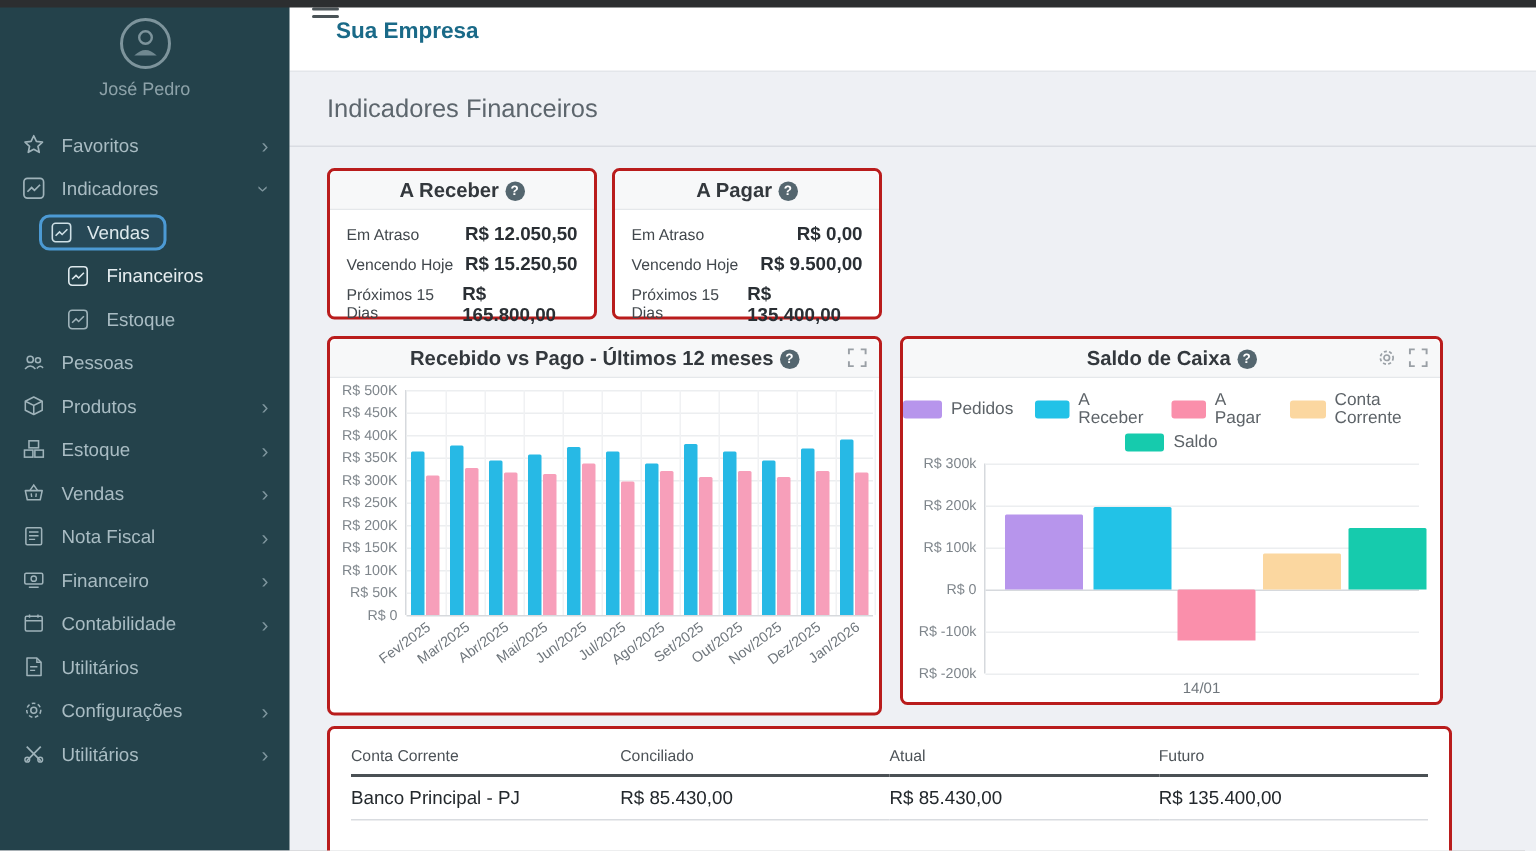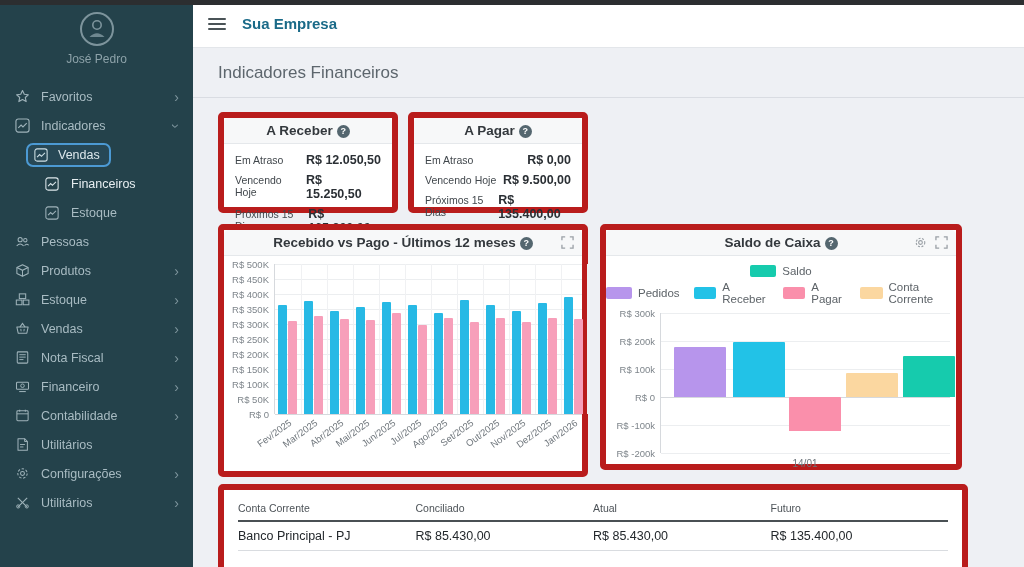--- a/index.html
+++ b/index.html
@@ -23,29 +23,29 @@
   .submenu .menu-item { padding-left:44px; }
   .submenu .mi-label { color:#a9bcc3; }
   .submenu .menu-item.active-wrap { padding-left:26px; }
   .sel-box { display:flex; align-items:center; border:2px solid #4c9ad4; border-radius:7px; padding:2px 9px 2px 5px; background:rgba(76,154,212,0.08); }
   .sel-box .mi-icon { margin-right:9px; }
   .sel-box .mi-label { color:#dde8ec; }
   .submenu .bright .mi-label { color:#e7eef1; }
 
   
   .main { position:absolute; left:193px; top:0; right:0; bottom:0; background:#eef0f4; }
-  .topbar { position:absolute; top:0; left:0; right:0; height:48px; background:#ffffff; border-bottom:1px solid #e3e6ea; display:flex; align-items:center; padding:0 15px; z-index:30; }
+  .topbar { position:absolute; top:0; left:0; right:0; height:48px; background:#ffffff; border-bottom:1px solid #e3e6ea; display:flex; padding:0 15px; z-index:30;flex-direction:column; }
   .hamburger { width:18px; display:flex; flex-direction:column; gap:3px; cursor:pointer; }
   .hamburger span { display:block; height:2px; background:#4a5357; border-radius:1px; }
   .company { margin-left:16px; font-size:15px; font-weight:700; color:#1a6a88; cursor:pointer; }
   .page-header { position:absolute; top:48px; left:0; right:0; height:50px; display:flex; align-items:center; padding-left:25px; border-bottom:1px solid #d9dce2; }
   .page-title { font-size:17px; color:#5d666d; }
 
   
-  .card { position:absolute; background:#fff; border:6px solid #b91c1c; border-radius:5px; }
+  .card { position:absolute; background:#fff; border:2px solid #b91c1c; border-radius:5px; }
   .card-header { position:relative; background:#f7f8f9; border-bottom:1px solid #e5e8eb; border-radius:5px 5px 0 0; text-align:center; padding:5px 8px; font-size:13.5px; font-weight:700; color:#33383d; }
   .help-icon { display:inline-flex; align-items:center; justify-content:center; width:13px; height:13px; border-radius:50%; background:#54666f; color:#fff; font-size:9px; font-weight:700; vertical-align:middle; margin-left:4px; cursor:pointer; }
   .hdr-tools { position:absolute; right:8px; top:6px; display:flex; gap:8px; align-items:center; }
 
   .card-receber { left:25px; top:112px; width:180px; height:101px; }
   .card-pagar   { left:215px; top:112px; width:180px; height:101px; }
   .kv-rows { padding:9px 11px; }
   .kv-row { display:flex; justify-content:space-between; align-items:baseline; margin-bottom:6px; }
   .kv-label { font-size:10.5px; color:#41474c; }
   .kv-value { font-size:12.5px; color:#2a2f34; font-weight:600; }
@@ -444,40 +444,40 @@
           <span class="exp-icon">
             <svg width="13" height="13" viewBox="0 0 14 14">
                 <path d="M1 4.5 V1 H4.5 M9.5 1 H13 V4.5 M13 9.5 V13 H9.5 M4.5 13 H1 V9.5" fill="none" stroke="#9aa0a6" stroke-width="1.4"></path>
               </svg>
           </span>
         </span>
       </div>
       <div class="legend-wrap2" id="c2-legend">
           <div class="legend-row2">
             <span class="legend-item">
-              <span class="legend-swatch" style="background: rgb(22, 203, 173);"></span>
-              <span class="legend-label">Saldo</span>
-            </span>
-          </div>
-          <div class="legend-row2">
-            <span class="legend-item">
               <span class="legend-swatch" style="background: rgb(183, 149, 236);"></span>
               <span class="legend-label">Pedidos</span>
             </span>
             <span class="legend-item">
               <span class="legend-swatch" style="background: rgb(34, 194, 231);"></span>
               <span class="legend-label">A Receber</span>
             </span>
             <span class="legend-item">
               <span class="legend-swatch" style="background: rgb(250, 143, 171);"></span>
               <span class="legend-label">A Pagar</span>
             </span>
             <span class="legend-item">
               <span class="legend-swatch" style="background: rgb(251, 215, 160);"></span>
               <span class="legend-label">Conta Corrente</span>
+            </span>
+          </div>
+          <div class="legend-row2">
+            <span class="legend-item">
+              <span class="legend-swatch" style="background: rgb(22, 203, 173);"></span>
+              <span class="legend-label">Saldo</span>
             </span>
           </div>
         </div>
       <div class="c2-body">
         <div class="c2-yaxis" id="c2-yaxis">
             <div class="ytick" style="top: -5px;">R$ 300k</div>
             <div class="ytick" style="top: 23px;">R$ 200k</div>
             <div class="ytick" style="top: 51px;">R$ 100k</div>
             <div class="ytick" style="top: 79px;">R$ 0</div>
             <div class="ytick" style="top: 107px;">R$ -100k</div>

